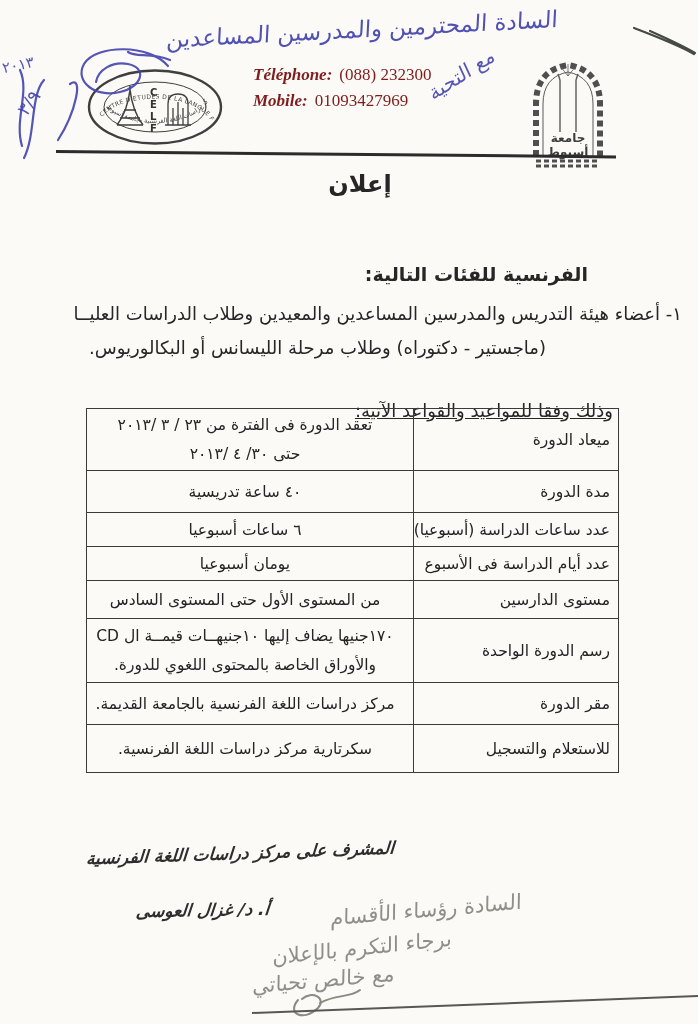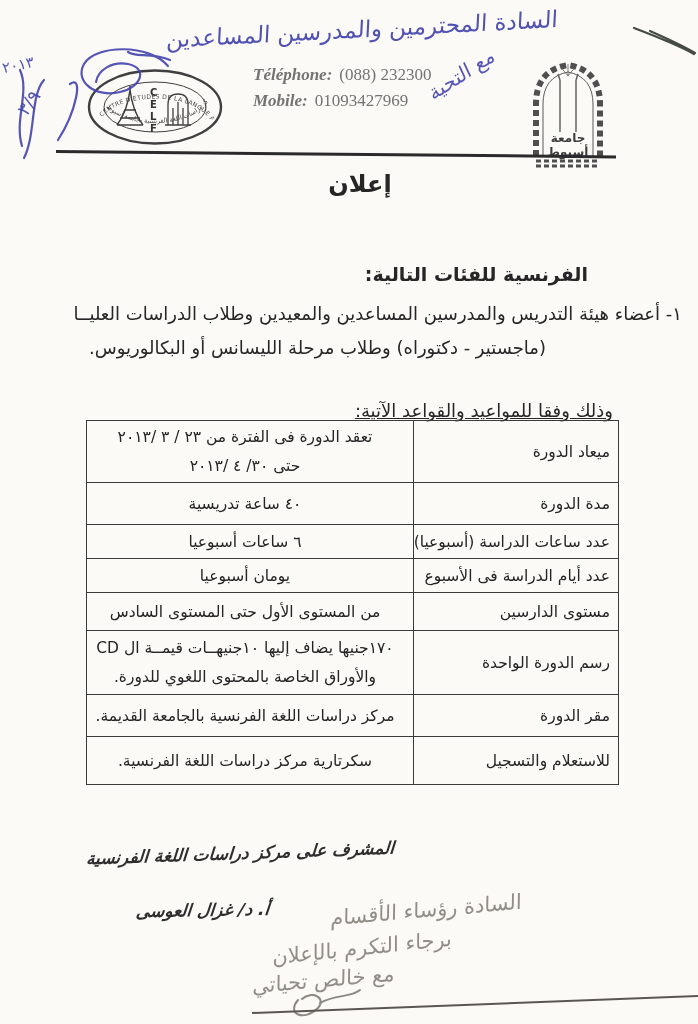--- a/index.html
+++ b/index.html
@@ -28,21 +28,21 @@
   .hw-blue-2{
     color:#4343af;font-size:20px;
     transform:rotate(-33deg) skewX(-8deg);
     letter-spacing:1px;opacity:.9;
   }
   .hw-date{color:#4343af;opacity:.9;letter-spacing:1px;}
 
   
   .contact{left:253px;top:62px;width:270px;direction:ltr;}
   .contact-row{height:26px;line-height:25px;font-size:17px;
-    font-family:"Liberation Serif","DejaVu Serif",serif;color:#737373;}
+    font-family:"Liberation Serif","DejaVu Serif",serif;color:#7f1d1d;}
   .contact-row .lab{font-weight:bold;font-style:italic;margin-right:7px;}
   .contact-row .val{font-style:normal;}
   .rule{
     left:56px;top:150px;width:560px;height:3px;
     background:#2b2b2b;transform:rotate(0.55deg);transform-origin:left center;
   }
 
   
   .title{left:0;top:170px;width:720px;text-align:center;
     font-size:24px;font-weight:bold;color:#262626;}
@@ -50,21 +50,21 @@
   .b{font-weight:bold;}
   .intro1{top:218px;right:16px;font-size:19px;}
   .intro2{top:263px;right:110px;font-size:19px;}
   .li1a{top:303px;right:16px;}
   .li1b{top:337px;right:152px;}
   .li2{top:369px;right:16px;}
   .lfoot{top:400px;right:85px;font-size:18px;text-decoration:underline;}
 
   
   table.course{
-    position:absolute;left:86px;top:420px;
+    position:absolute;left:86px;top:408px;
     width:532px;border-collapse:collapse;table-layout:fixed;
     direction:rtl;
     border-radius:11px;
   }
   table.course td{
     border:1.6px solid #3a3a3a;
     font-size:15.5px;color:#242424;
     vertical-align:middle;
   }
   td.lbl{padding:2px 8px 2px 2px;white-space:nowrap;}

